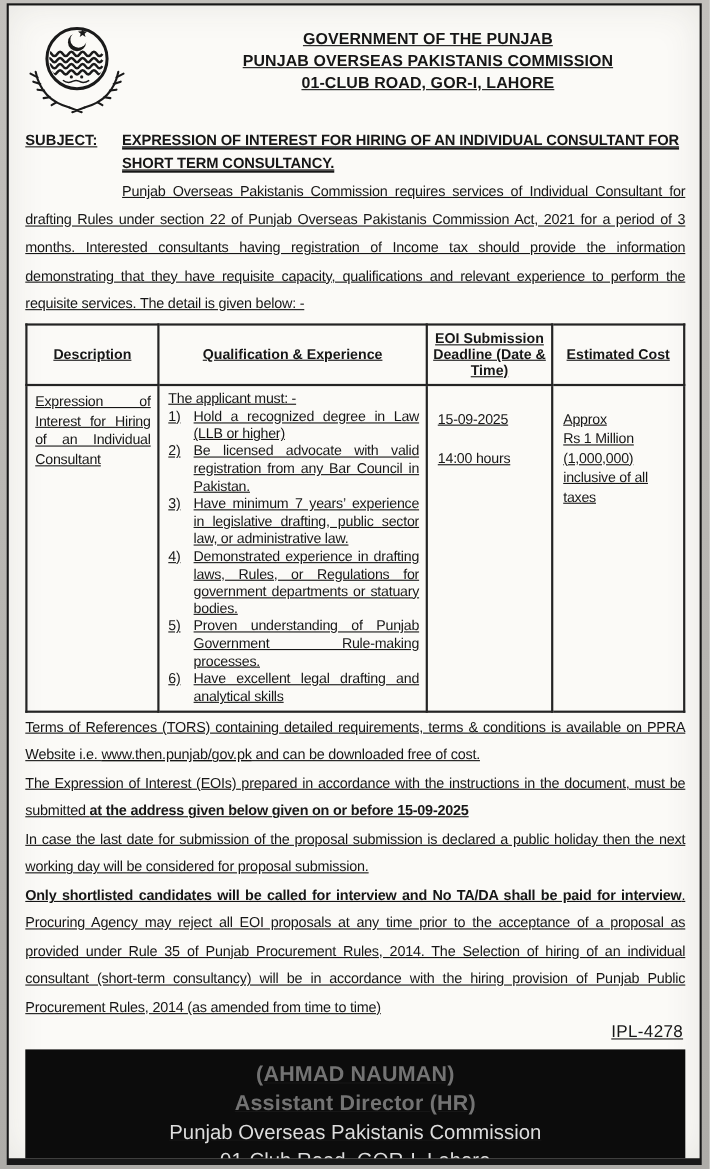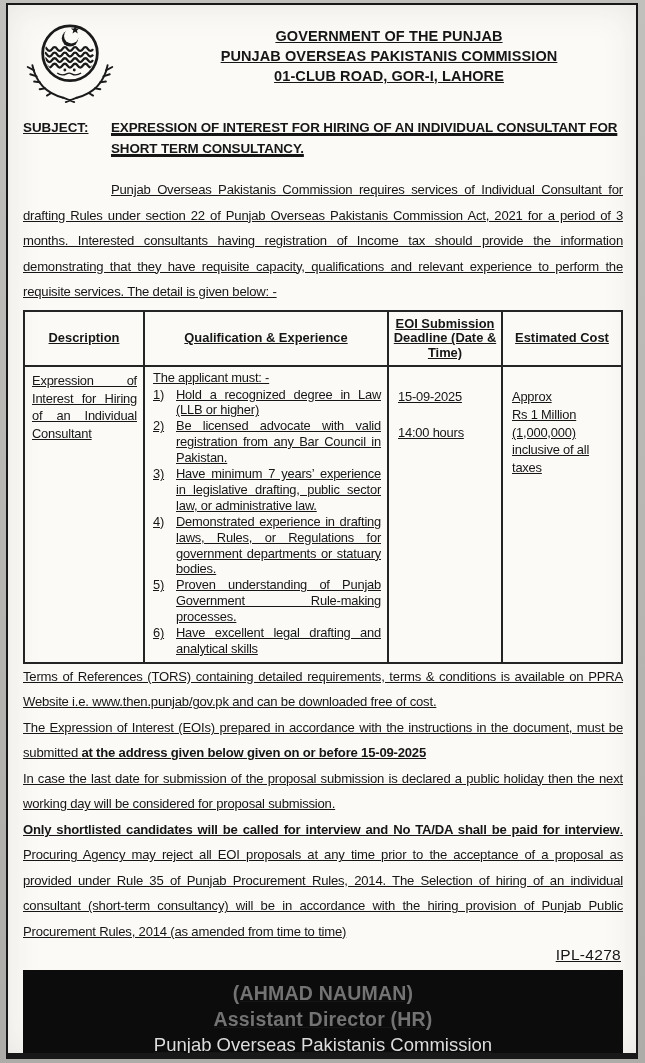--- a/index.html
+++ b/index.html
@@ -26,21 +26,21 @@
   .hdr-text{flex:1;text-align:center;padding:15px 0 0 38px;
     font-weight:bold;font-size:14.5px;line-height:20px;letter-spacing:.1px;}
 
   
   .subject-row{display:flex;margin-top:9px;font-weight:bold;font-size:13.4px;line-height:21px;}
   .subject-label{width:88px;flex:none;}
   .subject-text{flex:1;text-decoration:underline;text-decoration-thickness:2px;text-underline-offset:2px;letter-spacing:-.1px;}
 
   
   .para,.intro{font-size:13.1px;line-height:25.5px;text-align:justify;letter-spacing:-.2px;margin:0;}
-  .intro{text-indent:88px;margin-top:18px;}
+  .intro{text-indent:88px;margin-top:2px;}
   .link{text-decoration:underline;}
   b{font-weight:bold;}
 
   
   table.eoi{width:100%;border-collapse:collapse;margin-top:5px;}
   .eoi th,.eoi td{border:2px solid #242424;}
   .eoi th{font-size:12.9px;font-weight:bold;text-align:center;padding:5px 2px;line-height:14.5px;}
   .eoi th.w1{width:114px;}
   .eoi th.w3{width:108px;}
   .eoi th.w4{width:114px;}

